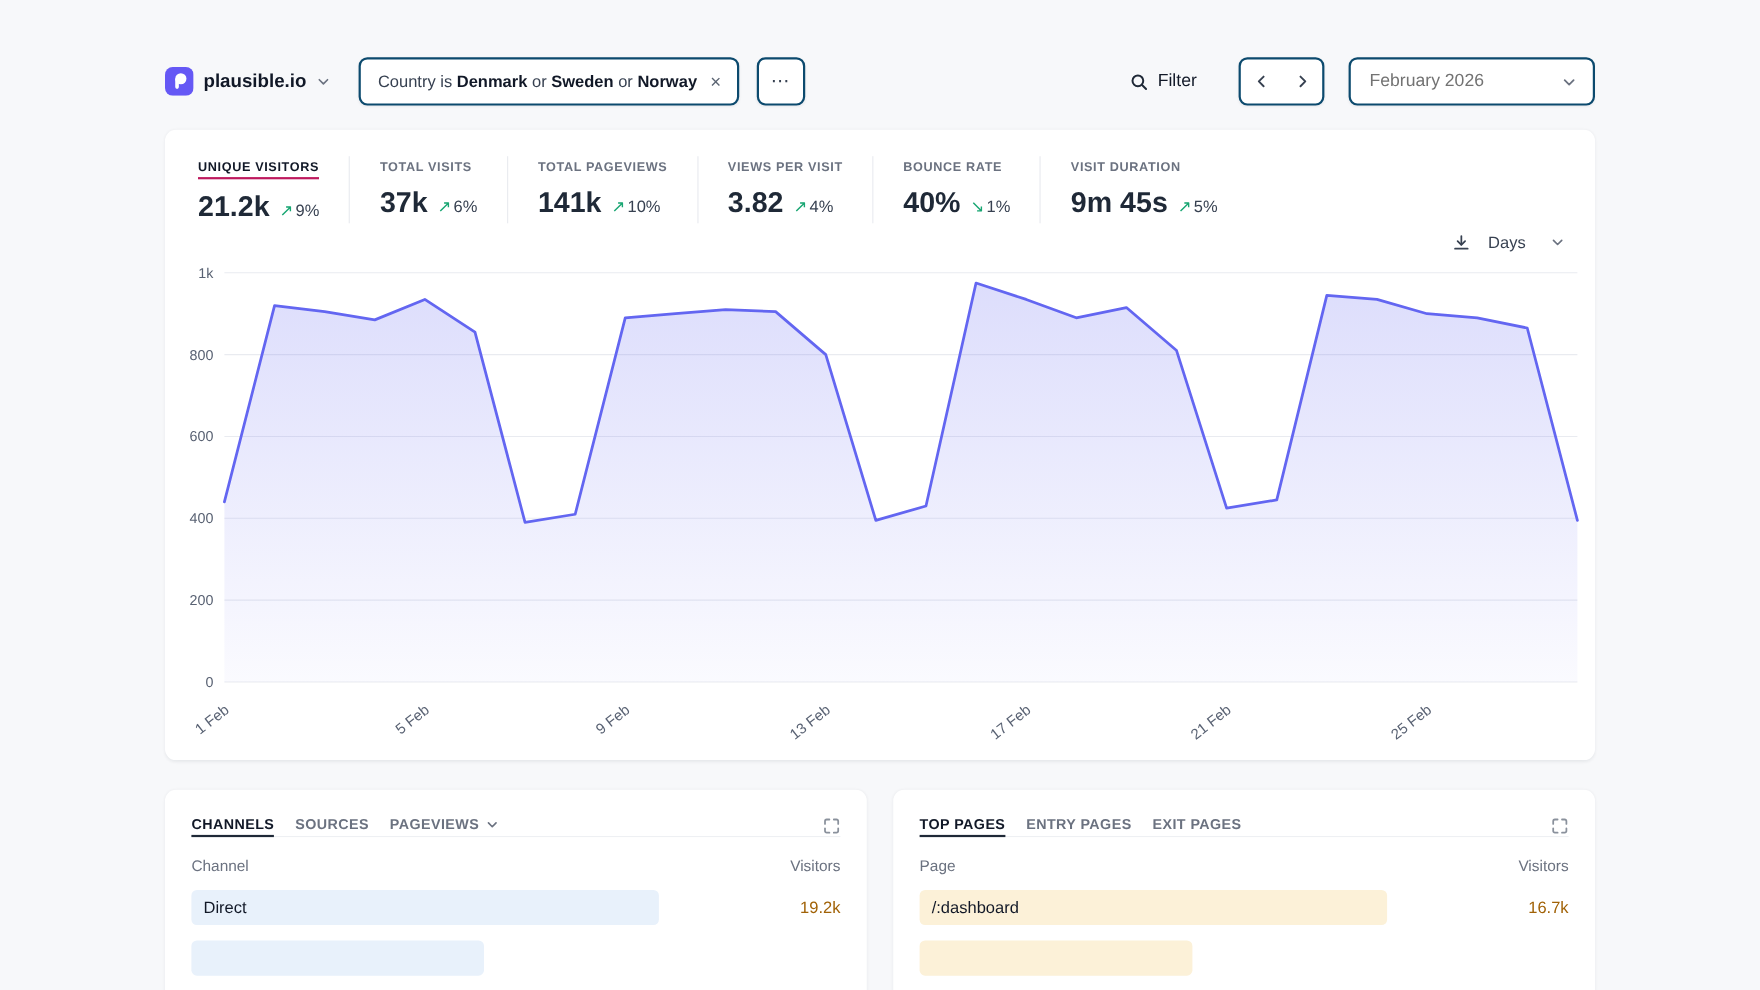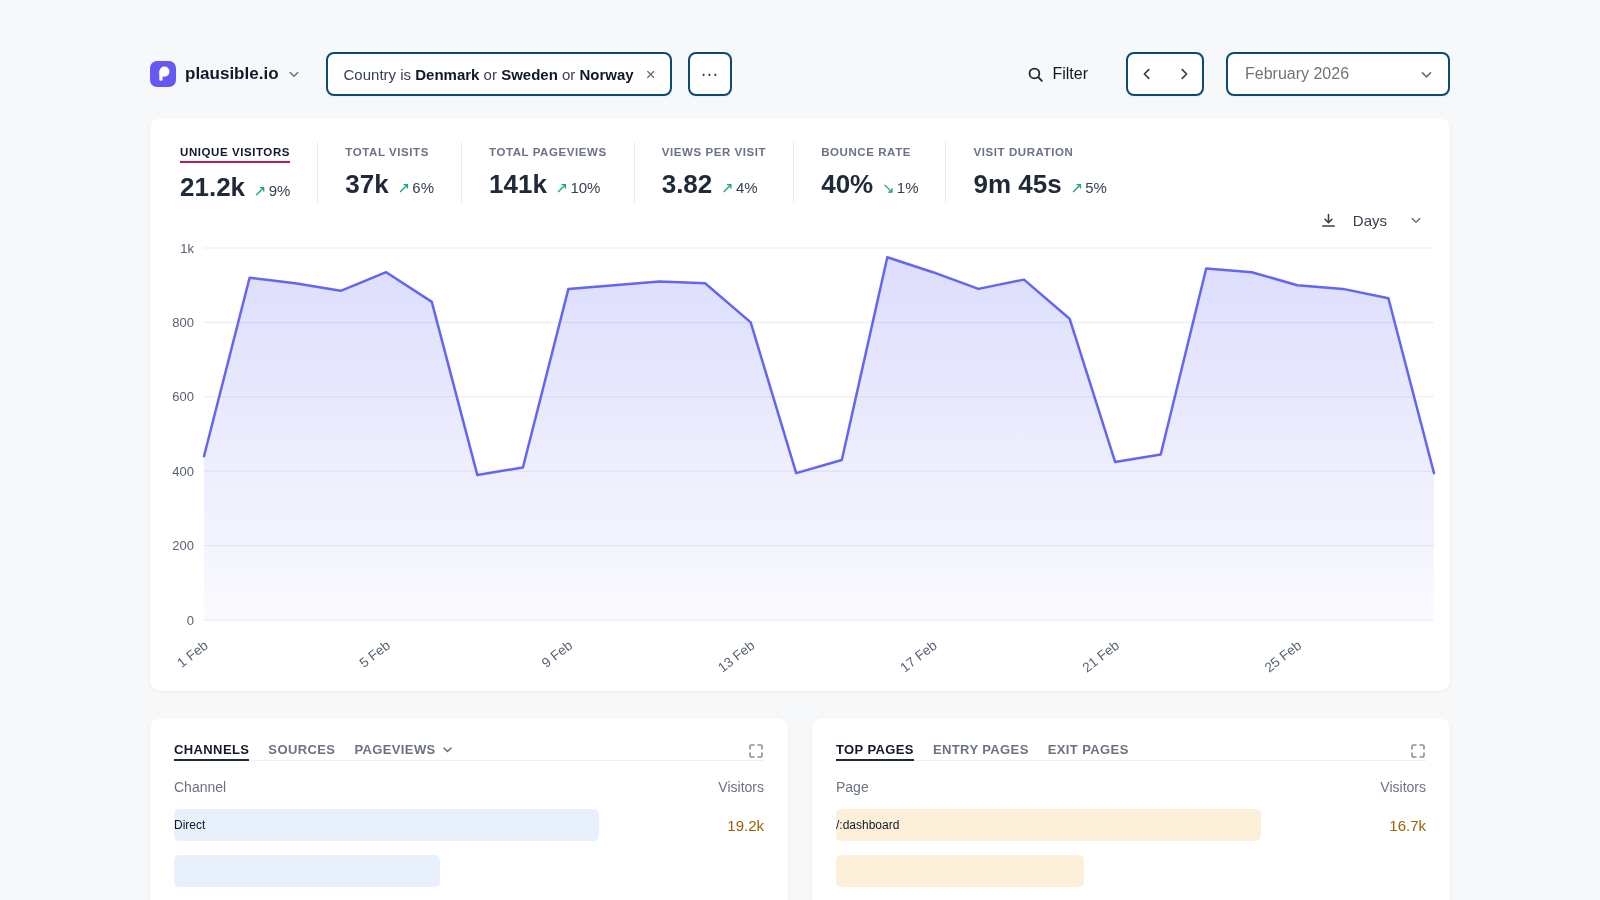--- a/index.html
+++ b/index.html
@@ -46,21 +46,21 @@
   .bottom-row{display:flex;gap:24px;margin-top:27px}
   .bcard{flex:1;background:#fff;border-radius:10px;box-shadow:0 1px 3px rgba(16,24,40,.07);padding:24px 24px 0;height:220px}
   .tabs-row{display:flex;align-items:flex-start;border-bottom:1px solid #eef0f3}
   .tab{font-size:13px;font-weight:700;letter-spacing:.03em;color:#6b7280;padding-bottom:2px;margin-right:19px;display:flex;align-items:center;gap:6px;cursor:pointer;background:none;border:none;font-family:inherit}
   .tab.active{color:#111827;border-bottom:2px solid #1f2937;margin-bottom:-1px}
   .expand-btn{margin-left:auto;background:none;border:none;cursor:pointer;padding-top:1px}
   .thead{display:flex;justify-content:space-between;margin-top:18px;font-size:14px;color:#6b7280}
   .rows{margin-top:14px;display:flex;flex-direction:column;gap:14px}
   .trow{position:relative;height:32px;display:flex;align-items:center;justify-content:space-between;cursor:pointer}
   .trow-bar{position:absolute;left:0;top:0;height:32px;border-radius:5px}
-  .trow-name{position:relative;font-size:12px;color:#111827}
+  .trow-name{position:relative;padding-left:11px;font-size:15px;color:#111827}
   .trow-val{position:relative;font-size:15px;color:#a16207}
 </style>
 </head>
 <body>
 
 <div class="page">
 
   <div class="topbar">
 
     <div class="site-picker">

